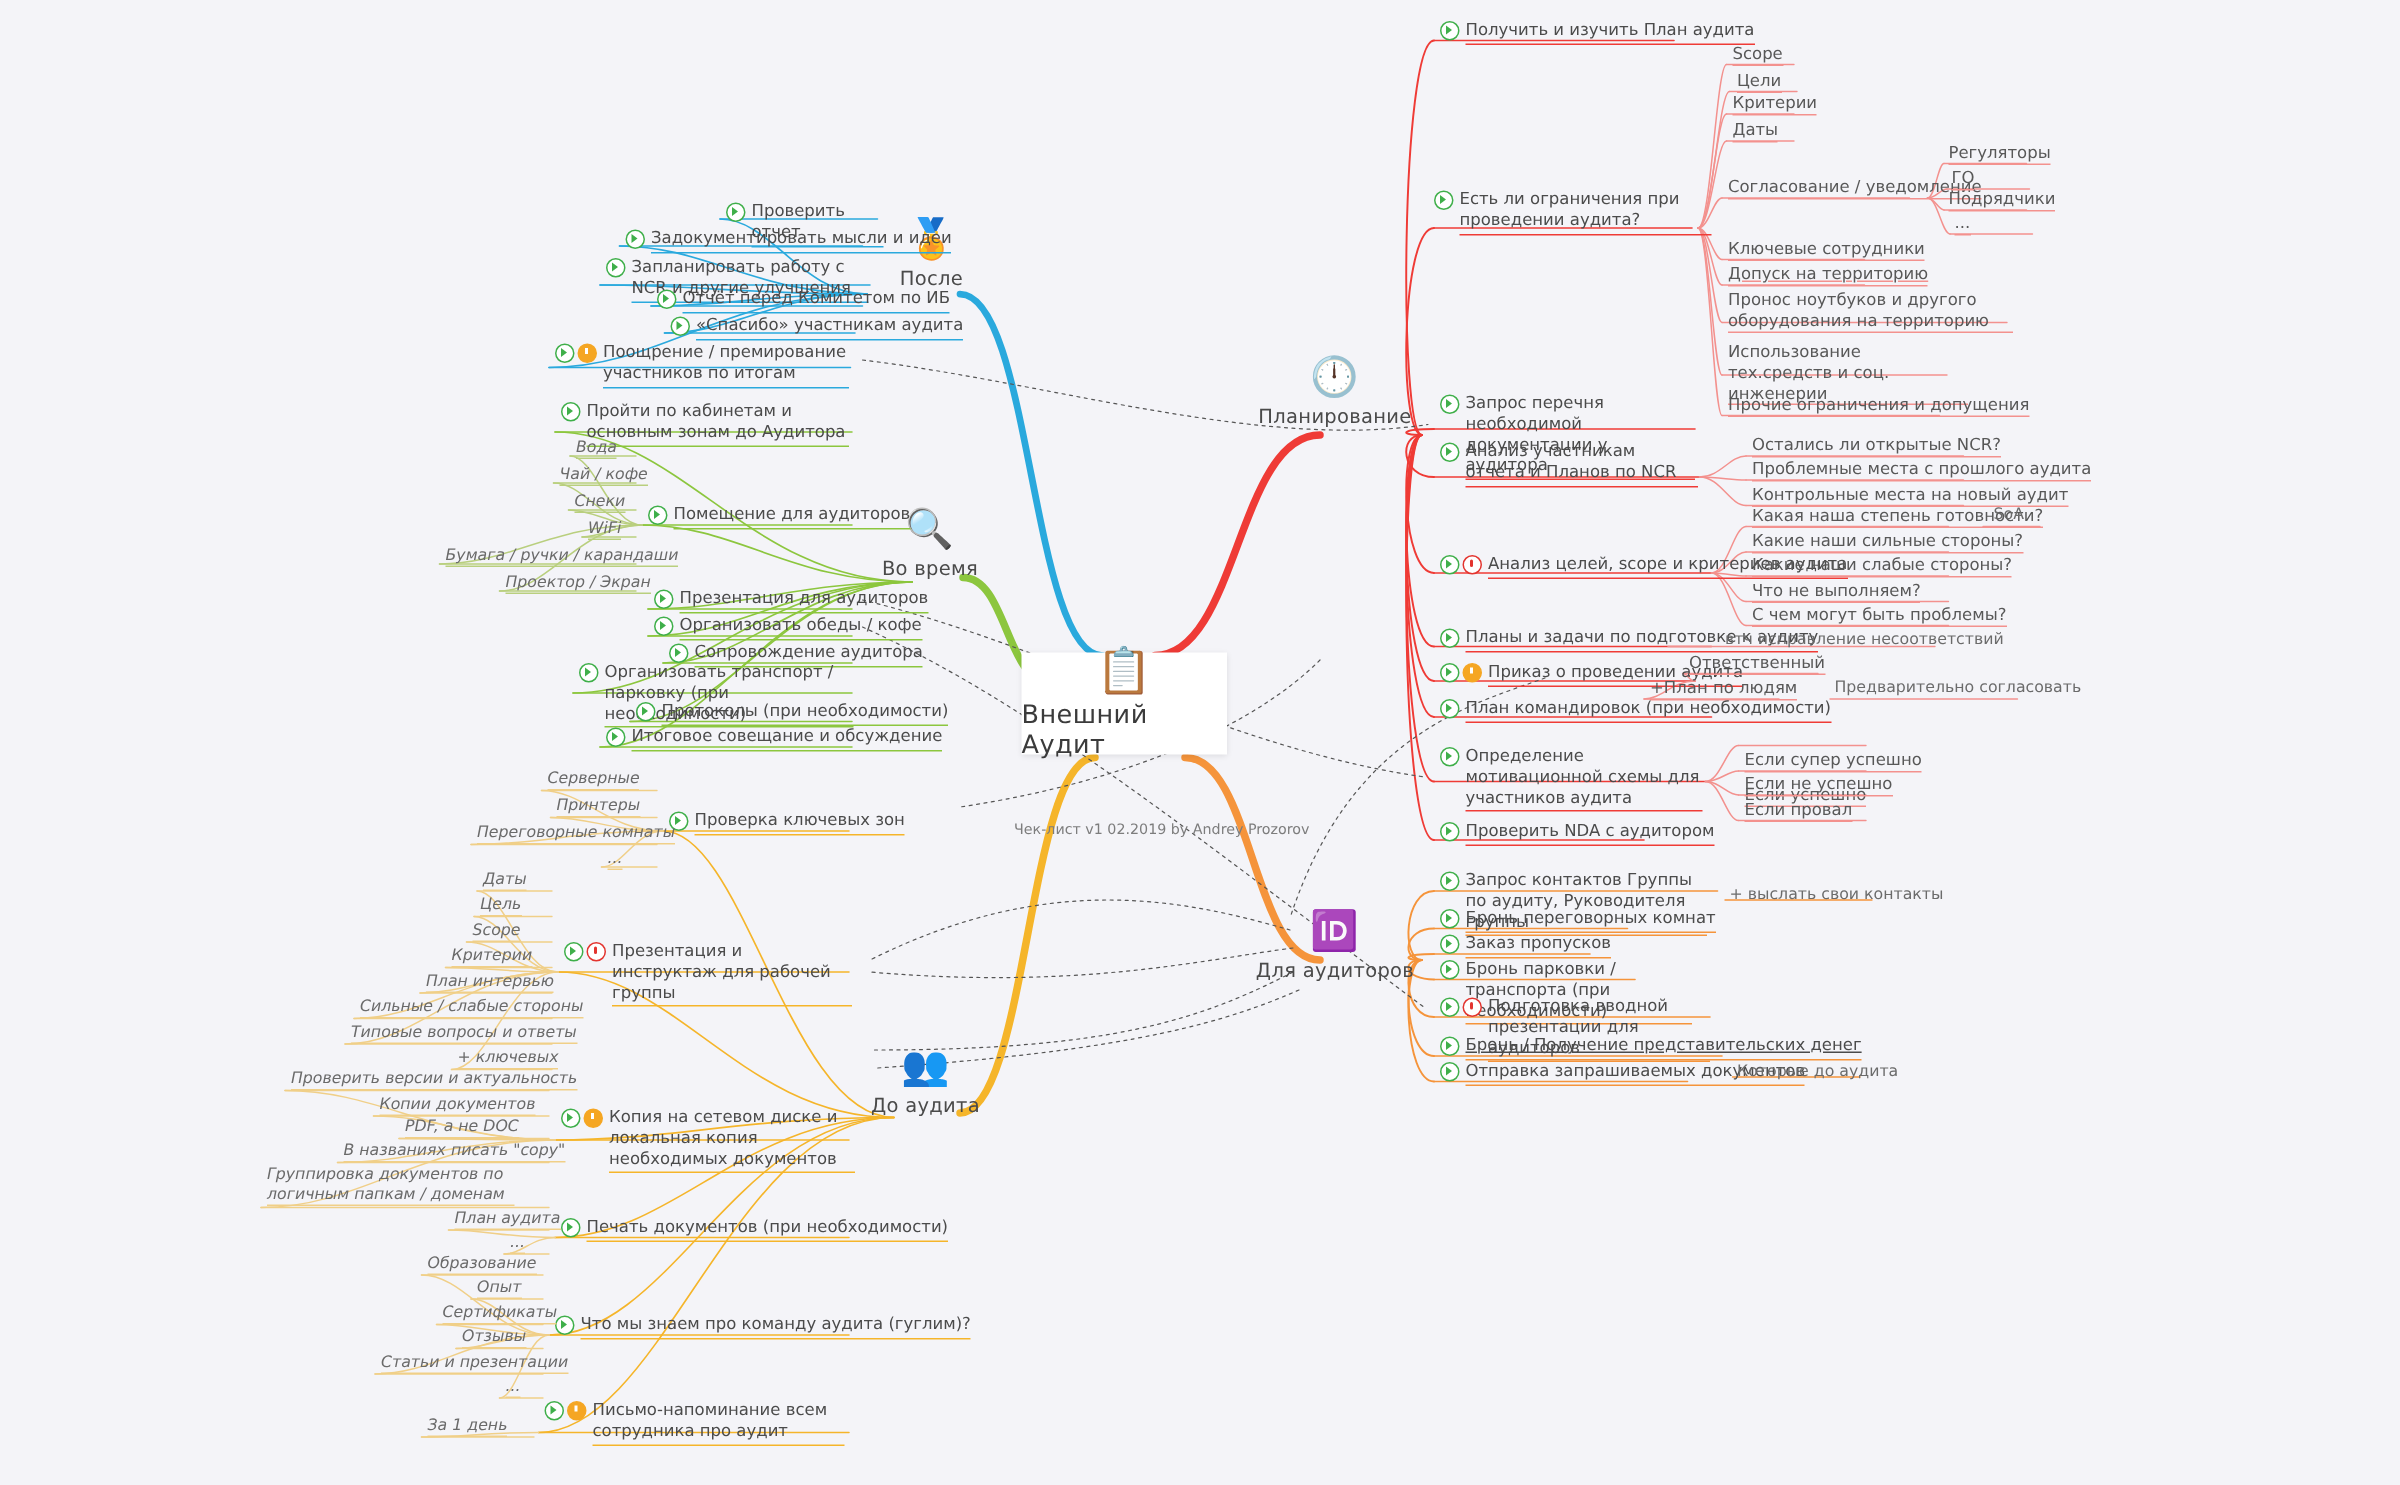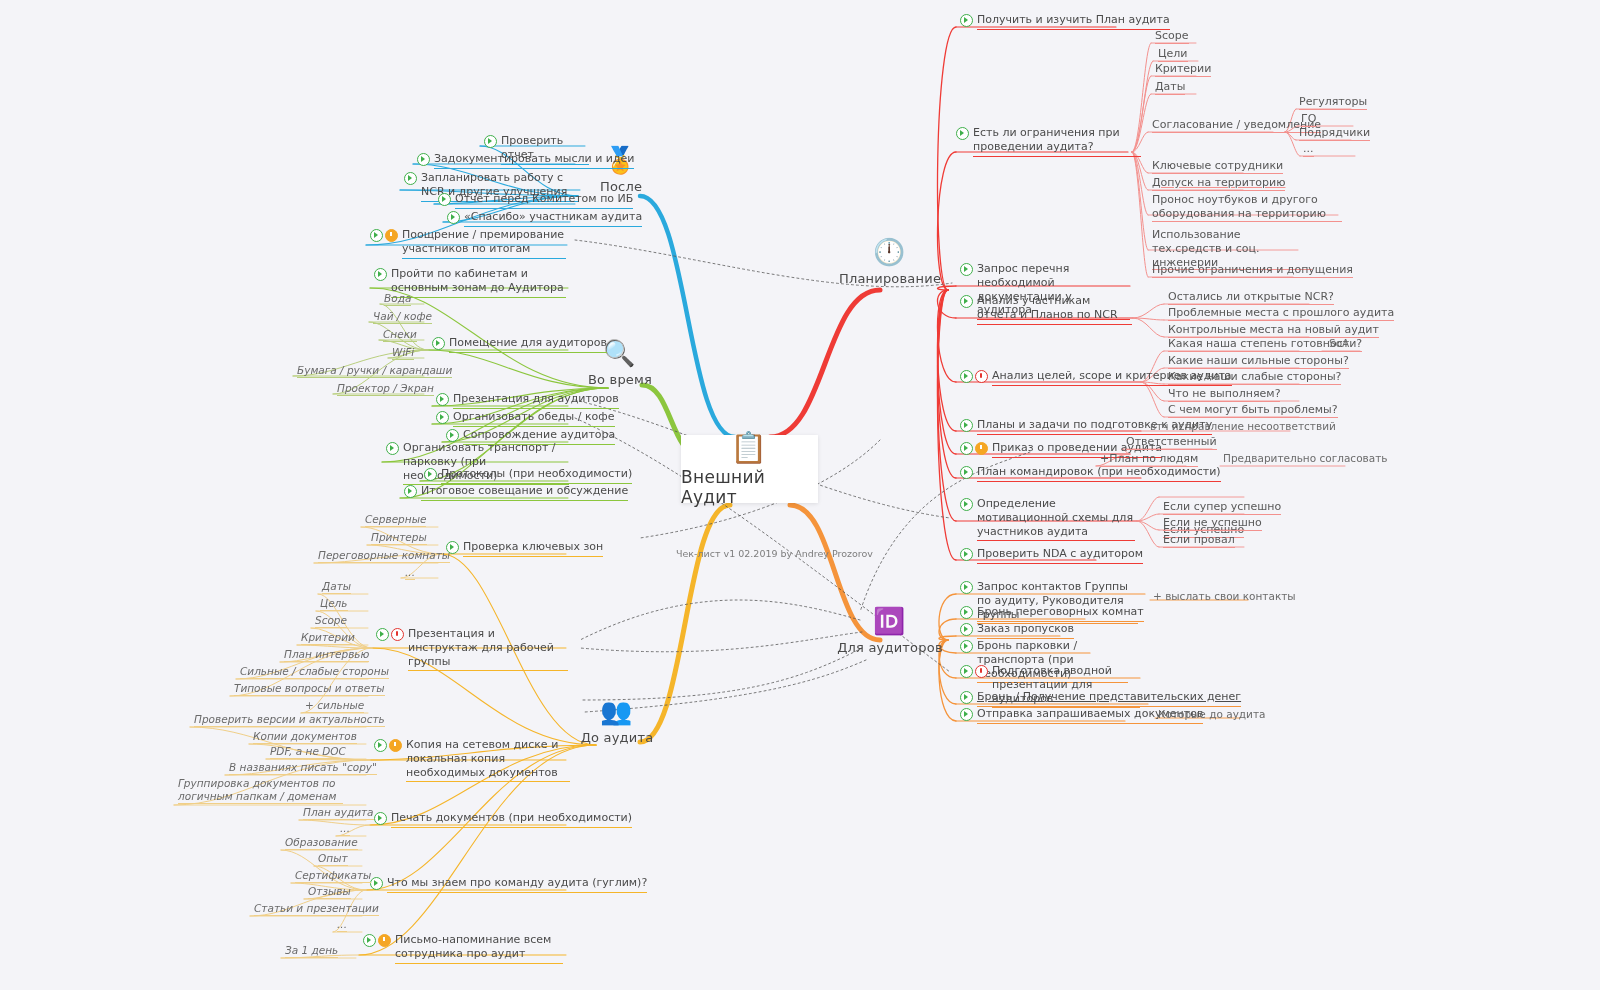--- a/index.html
+++ b/index.html
@@ -459,21 +459,21 @@
   <div class="node n4" style="left:284px;top:648px;">
       <span class="txt u" style="color:#f0cf88;"><span style="color:#6a6a6a;margin-top:30px;">План интервью</span></span>
     </div>
   <div class="node n4" style="left:240px;top:665px;">
       <span class="txt u" style="color:#f0cf88;"><span style="color:#6a6a6a;">Сильные / слабые стороны</span></span>
     </div>
   <div class="node n4" style="left:234px;top:682px;">
       <span class="txt u" style="color:#f0cf88;"><span style="color:#6a6a6a;">Типовые вопросы и ответы</span></span>
     </div>
   <div class="node n4" style="left:305px;top:699px;">
-      <span class="txt u" style="color:#f0cf88;"><span style="color:#6a6a6a;">+ сильные</span></span>
+      <span class="txt u" style="color:#f0cf88;"><span style="color:#6a6a6a;">+ ключевых</span></span>
     </div>
 
   <div class="node n2" style="left:374px;top:738px;width:196px;">
     <span class="mk">
         <i class="play"></i>
         <i class="clock"></i>
       </span>
     <span class="txt u" style="color:#f5b52a;"><span style="color:#4b4b4b;">Копия на сетевом диске и локальная копия необходимых документов</span></span>
   </div>
   <div class="node n4" style="left:194px;top:713px;">

